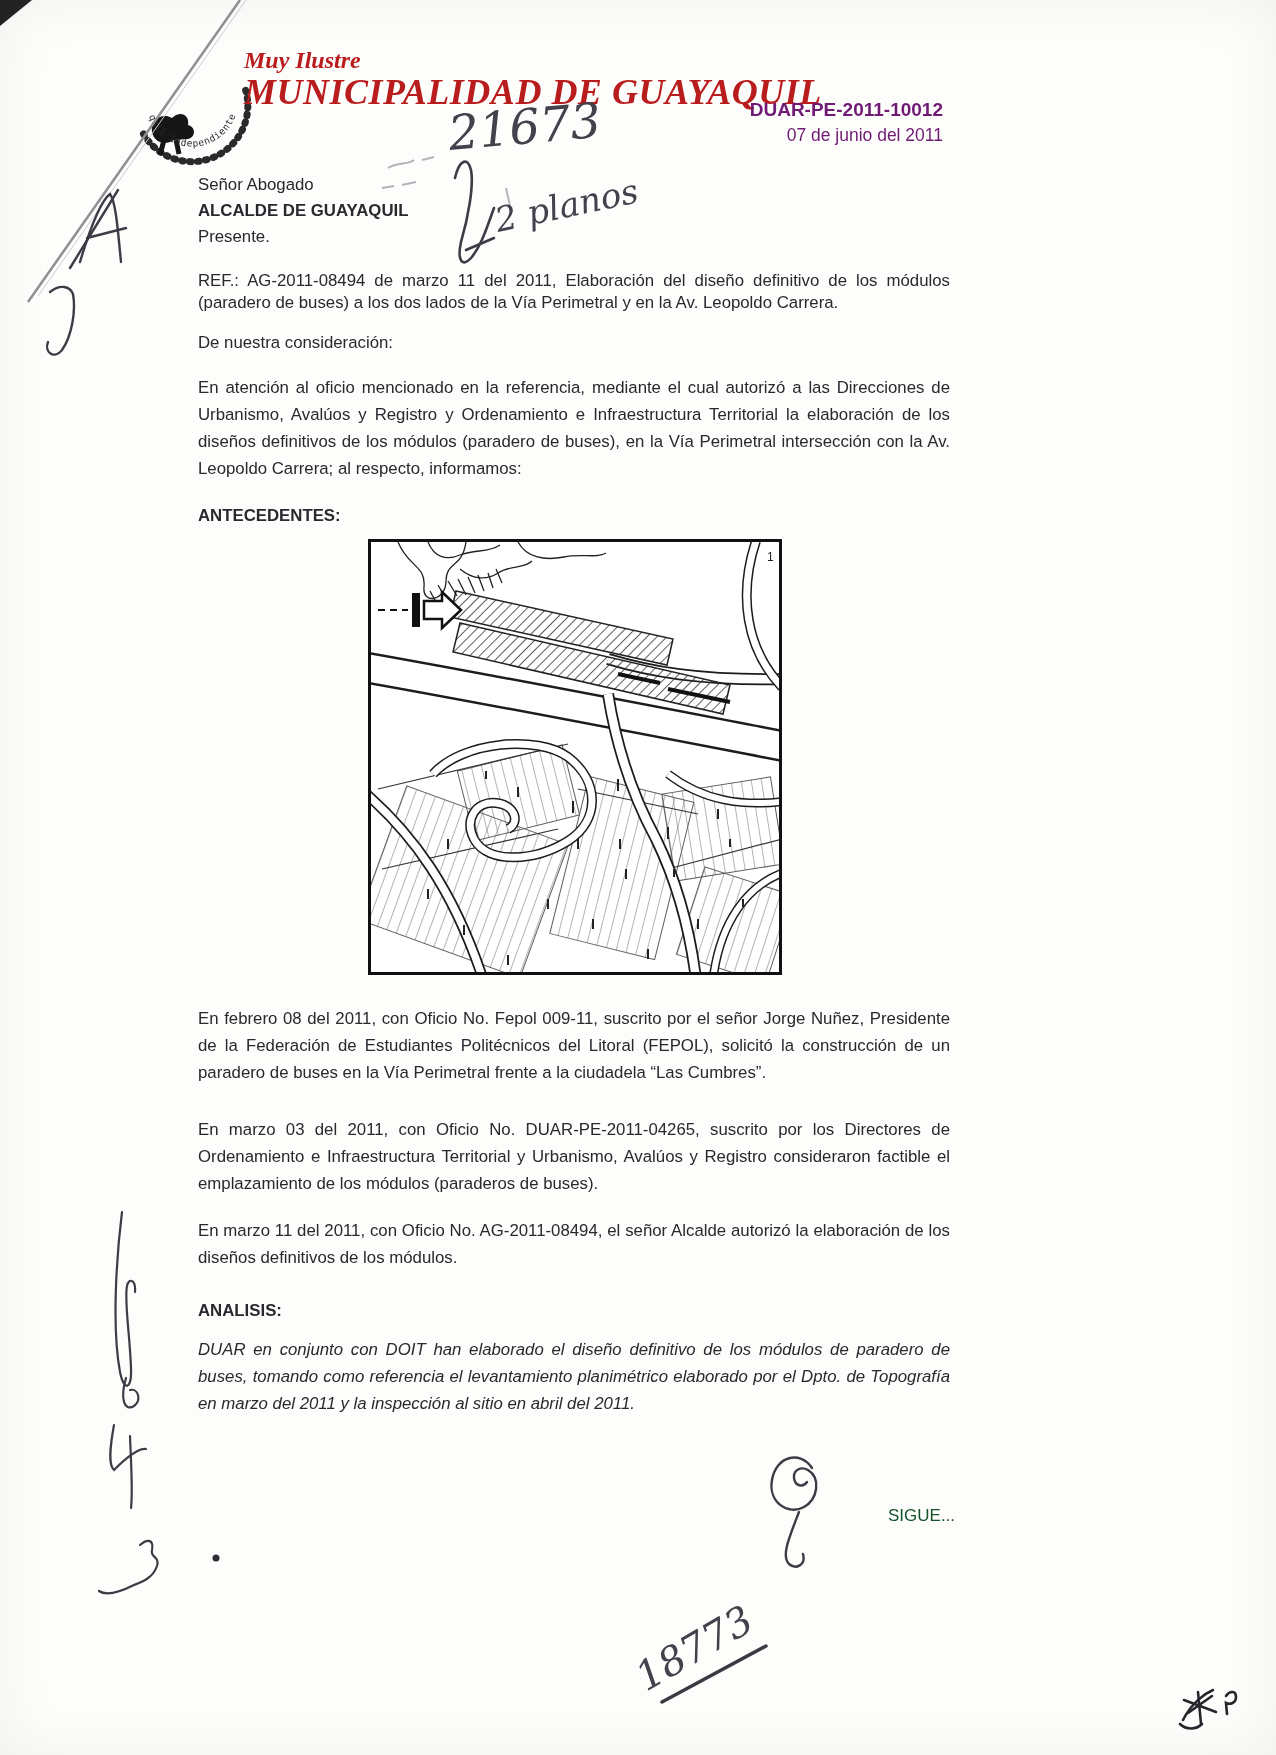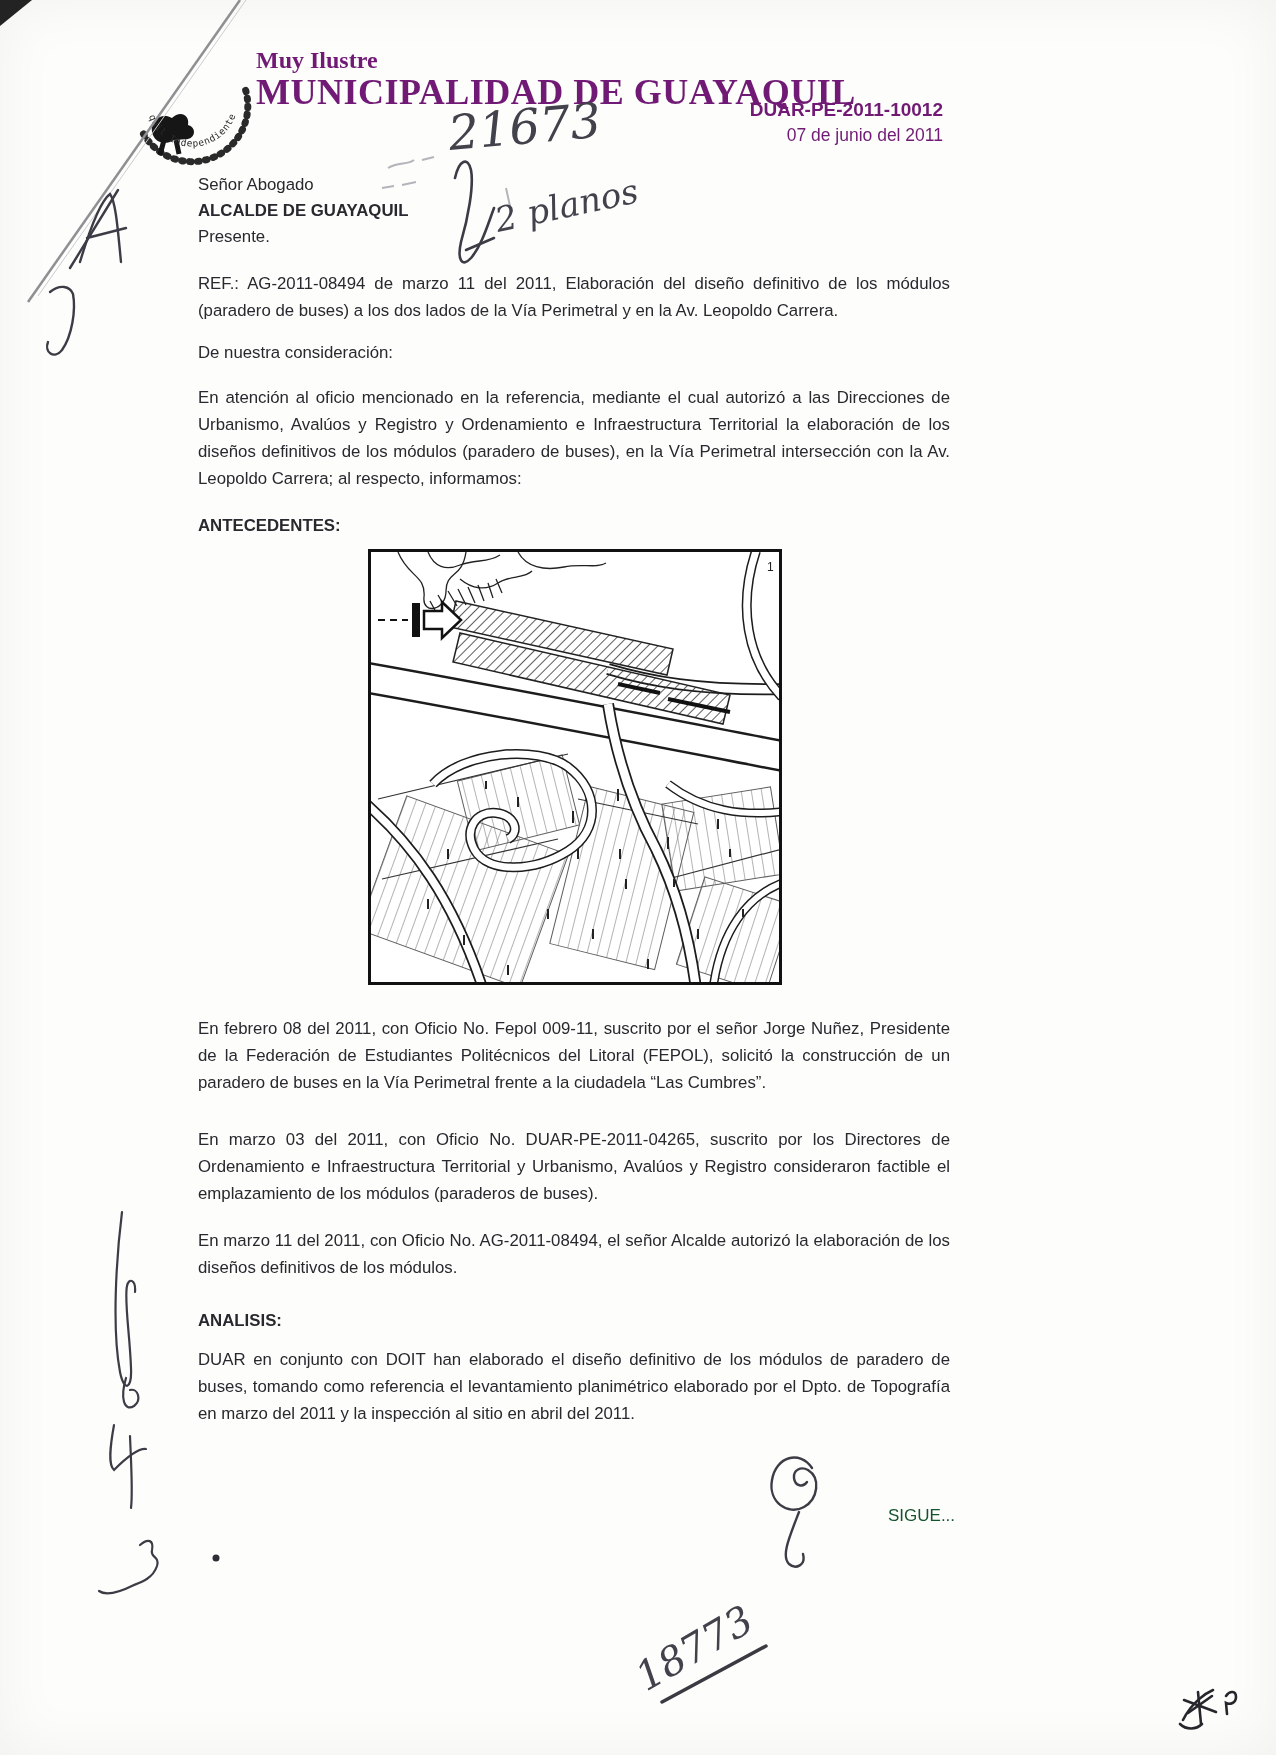--- a/index.html
+++ b/index.html
@@ -2,33 +2,33 @@
 <html><head>
 <meta charset="utf-8">
 <style>
   html,body{margin:0;padding:0;background:#e8e8e6;}
   .page{
     position:relative;width:1276px;height:1755px;margin:0 auto;
     background:#fdfdfb;overflow:hidden;
     font-family:"Liberation Sans",sans-serif;color:#28282f;
     box-shadow:inset 0 0 60px rgba(0,0,0,.05);
   }
-  .letterhead{position:absolute;left:256px;top:46px;font-family:"Liberation Serif",serif;font-weight:bold;color:#701a75;}
+  .letterhead{position:absolute;left:244px;top:46px;font-family:"Liberation Serif",serif;font-style:italic;font-weight:bold;color:#b91c1c;}
   .lh-pre{font-size:24px;line-height:28px;}
   .lh-title{font-size:36px;line-height:36px;letter-spacing:.5px;}
   .docmeta{position:absolute;top:98px;right:333px;text-align:right;color:#701a75;}
   .doc-number{font-size:19px;font-weight:bold;line-height:24px;}
   .doc-date{font-size:17.5px;line-height:26px;}
   .column{position:absolute;left:198px;top:172px;width:752px;font-size:16.8px;line-height:26px;}
   .recipient p{margin:0;}
   .bold{font-weight:bold;}
-  .refblock{margin:20px 0 12px 0;text-align:justify;line-height:27px;}
+  .refblock{margin:20px 0 12px 0;text-align:justify;line-height:22px;}
   .salutation{margin:16px 0 0 0;}
   .para{margin:0;text-align:justify;line-height:27px;}
-  .mt1{margin-top:18px;} .mt2{margin-top:20px;} .mt3{margin-top:30px;} .mt5{margin-top:12px;}
+  .mt1{margin-top:18px;} .mt2{margin-top:20px;} .mt3{margin-top:30px;} .mt5{margin-top:12px;font-style:italic;}
   .heading{font-weight:bold;margin:20px 0 0 0;line-height:27px;}
   .heading2{font-weight:bold;margin:26px 0 0 0;line-height:27px;}
   .map-wrap{margin:10px 0 0 170px;width:414px;height:436px;}
   .sigue{position:absolute;left:888px;top:1506px;font-size:17px;color:#14532d;}
   .ink,.sealsvg{position:absolute;pointer-events:none;}
   .ink{left:0;top:0;}
   .sealsvg{left:112px;top:36px;}
   svg text.hand{font-family:"DejaVu Serif",serif;font-style:italic;fill:#42424c;}
   svg text.seal-cap{font-family:"DejaVu Sans Mono",monospace;font-size:9.5px;fill:#2b2b2b;letter-spacing:.6px;}
   svg text.map-num{font-family:"Liberation Sans",sans-serif;font-size:12px;fill:#222;}

